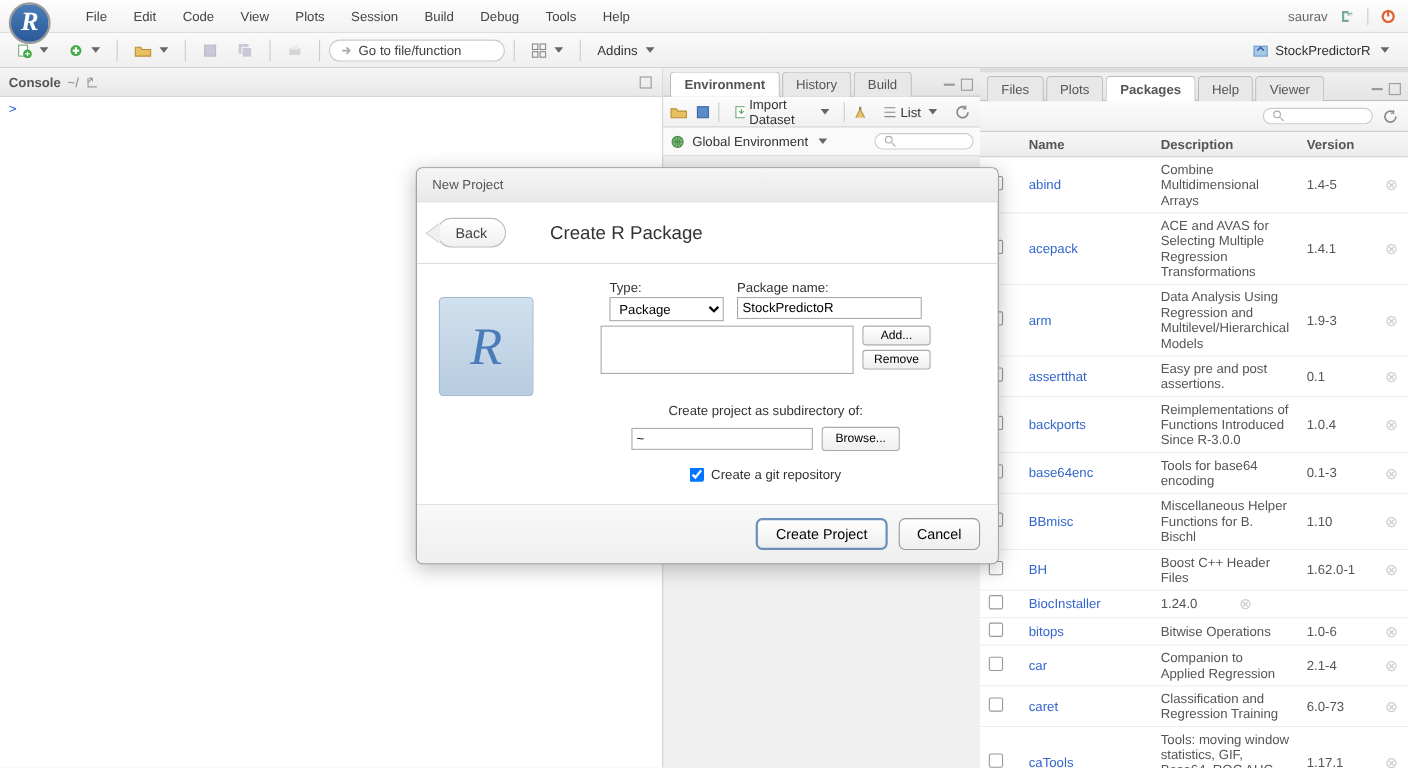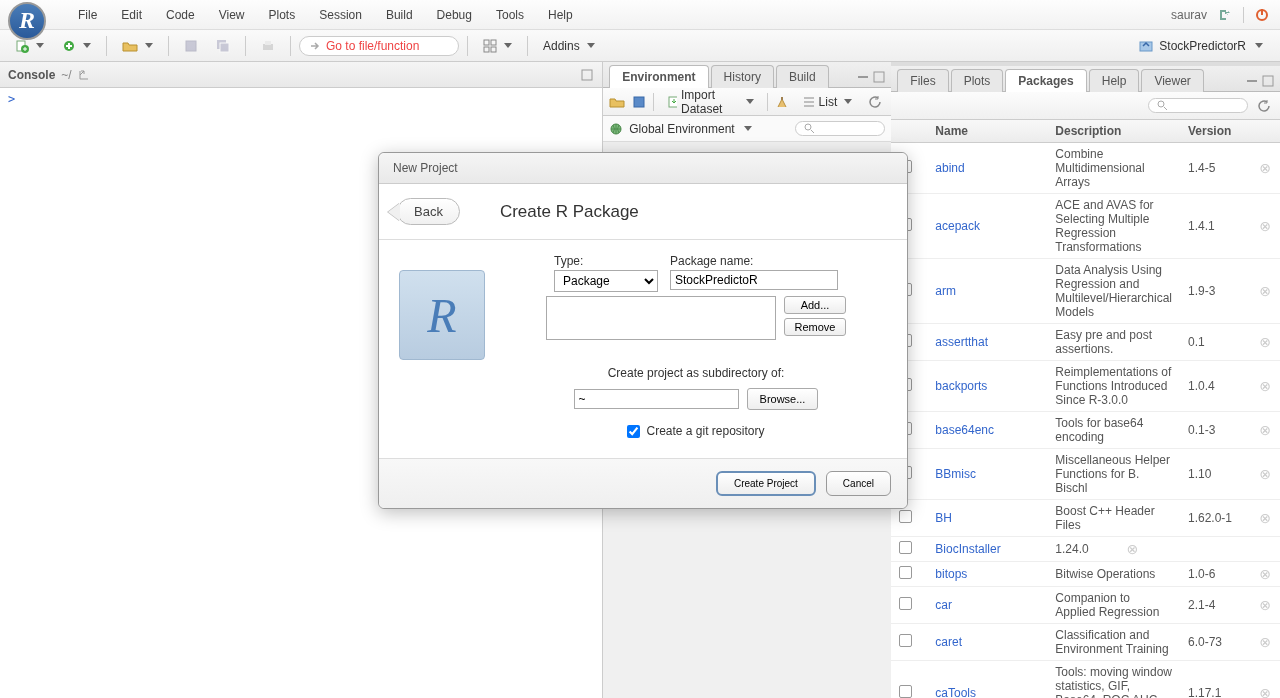--- a/index.html
+++ b/index.html
@@ -6,21 +6,21 @@
 body { font-family: "Segoe UI", "Lucida Grande", Arial, sans-serif; font-size: 12px; background: #f0f0f0; color: #333; width: 1280px; height: 698px; overflow: hidden; position: relative; }
 .menubar { height: 30px; background: linear-gradient(#fdfdfd,#f2f2f2); border-bottom: 1px solid #ddd; display: flex; align-items: center; padding: 0 8px; }
 .r-logo { width: 38px; height: 38px; margin-right: 20px; background: linear-gradient(#4a7db8,#2a5a9a); border-radius: 50%; border: 2px solid #999; display: flex; align-items: center; justify-content: center; color: #fff; font-style: italic; font-family: Georgia, serif; font-size: 24px; font-weight: bold; position: relative; top: 6px; }
 .menu-item { padding: 6px 12px; cursor: pointer; color: #444; }
 .menubar-right { margin-left: auto; display: flex; align-items: center; gap: 4px; }
 .user-label { color: #666; margin-right: 4px; }
 .icon-btn { width: 20px; height: 20px; display: inline-flex; align-items:center; justify-content:center; cursor:pointer; }
 .toolbar { height: 32px; background: linear-gradient(#fafafa,#efefef); border-bottom: 1px solid #ccc; display: flex; align-items: center; padding: 0 8px; gap: 4px; }
 .toolbar .sep { width:1px; height: 20px; background:#ccc; margin: 0 4px; }
 .toolbar-btn { padding: 3px 6px; border: 1px solid transparent; border-radius: 3px; display: inline-flex; align-items:center; gap:4px; cursor:pointer; }
-.goto-box { border:1px solid #ccc; border-radius: 10px; padding: 2px 10px; color:#ef4444; background:#fff; display:flex; align-items:center; gap:4px; min-width: 160px; }
+.goto-box { border:1px solid #ccc; border-radius: 10px; padding: 2px 10px; color:#404040; background:#fff; display:flex; align-items:center; gap:4px; min-width: 160px; }
 .project-selector { margin-left:auto; display:flex; align-items:center; gap:6px; padding: 2px 8px; border:1px solid transparent; border-radius:3px; cursor:pointer; }
 .main { display:flex; height: calc(698px - 62px); }
 .left-pane { width: 700px; border-right: 1px solid #ccc; background:#fff; display:flex; flex-direction:column; }
 .pane-header { height: 26px; background: linear-gradient(#f5f5f5,#e8e8e8); border-bottom:1px solid #ccc; display:flex; align-items:center; padding: 0 8px; gap:6px; }
 .pane-title { font-weight: bold; color:#555; }
 .pane-path { color:#888; }
 .pane-header-icons { margin-left:auto; display:flex; gap:6px; }
 .console-body { flex:1; padding: 4px 8px; font-family: "Lucida Console", monospace; }
 .prompt { color:#3366cc; }
 .right-pane { flex:1; display:flex; flex-direction:row; }
@@ -61,21 +61,21 @@
 .form-row { display:flex; gap: 12px; }
 .form-group { display:flex; flex-direction:column; gap:2px; }
 .form-label { color:#333; }
 select, input[type=text] { border:1px solid #aaa; padding:2px 4px; font-size:12px; background:#fff; }
 .src-list { border:1px solid #aaa; height: 44px; width: 230px; background:#fff; }
 .small-btn-col { display:flex; flex-direction:column; gap:4px; }
 .small-btn { border:1px solid #aaa; border-radius:3px; padding: 2px 10px; background:linear-gradient(#fff,#eee); font-size:11px; cursor:pointer; min-width:54px; text-align:center; }
 .subdir-row { display:flex; gap:8px; align-items:center; margin-top:4px; }
 .checkbox-row { display:flex; align-items:center; gap:6px; margin-top:10px; }
 .dialog-footer { padding: 12px 16px; display:flex; justify-content:flex-end; gap:10px; border-top:1px solid #ddd; background:linear-gradient(#f8f8f8,#efefef); border-radius:0 0 6px 6px; }
-.footer-btn { border:1px solid #999; border-radius: 6px; padding: 5px 16px; background:linear-gradient(#fff,#eee); cursor:pointer; font-size:10px; }
+.footer-btn { border:1px solid #999; border-radius: 6px; padding: 5px 16px; background:linear-gradient(#fff,#eee); cursor:pointer; font-size:13px; }
 .footer-btn.primary { border:2px solid #6a8fb8; }
 .caret { display:inline-block; width:0;height:0;border-left:4px solid transparent;border-right:4px solid transparent;border-top:5px solid #666; margin-left:3px; vertical-align:middle;}
 svg { display:block; }
 </style>
 </head>
 <body>
 
 <div class="menubar">
   <div class="r-logo">R</div>
   <div id="menu-items" style="display:flex;">
@@ -392,21 +392,21 @@
             <div class="pkg-row">
               <div class="pkg-cell-chk"><span class="checkbox"></span></div>
               <div class="pkg-cell-name">car</div>
               <div class="pkg-cell-desc">Companion to Applied Regression</div>
               <div class="pkg-cell-ver">2.1-4</div>
               <div class="pkg-cell-x"><span class="pkg-remove">⊗</span></div>
             </div>
             <div class="pkg-row">
               <div class="pkg-cell-chk"><span class="checkbox"></span></div>
               <div class="pkg-cell-name">caret</div>
-              <div class="pkg-cell-desc">Classification and Environment Training</div>
+              <div class="pkg-cell-desc">Classification and Regression Training</div>
               <div class="pkg-cell-ver">6.0-73</div>
               <div class="pkg-cell-x"><span class="pkg-remove">⊗</span></div>
             </div>
             <div class="pkg-row">
               <div class="pkg-cell-chk"><span class="checkbox"></span></div>
               <div class="pkg-cell-name">caTools</div>
               <div class="pkg-cell-desc">Tools: moving window statistics, GIF, Base64, ROC AUC, etc.</div>
               <div class="pkg-cell-ver">1.17.1</div>
               <div class="pkg-cell-x"><span class="pkg-remove">⊗</span></div>
             </div>

